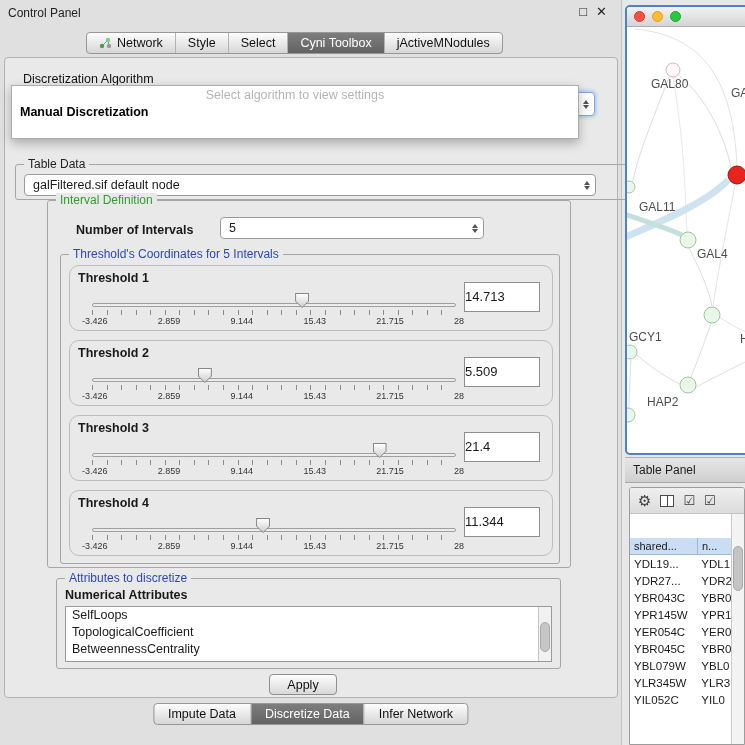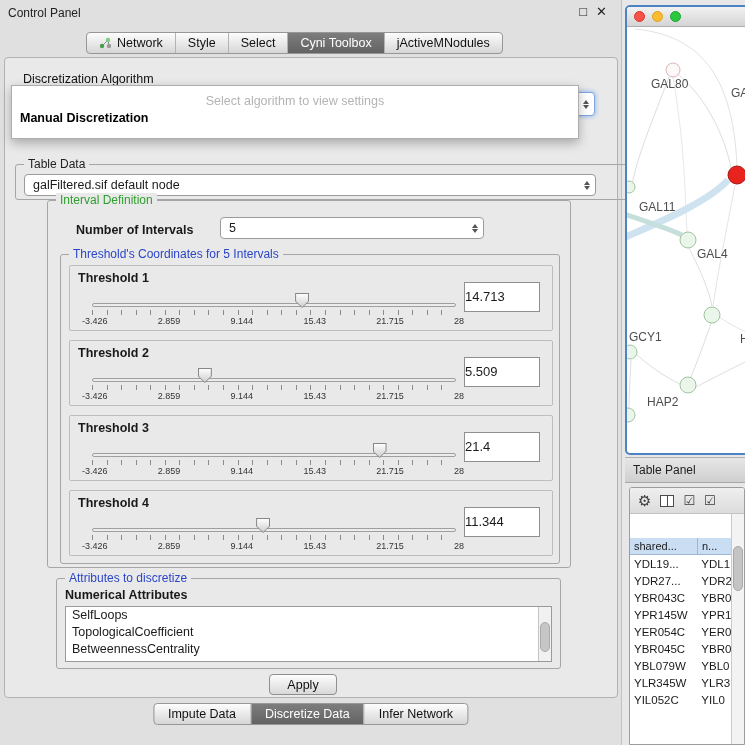--- a/index.html
+++ b/index.html
@@ -22,39 +22,39 @@
 
   .disc-label{position:absolute;left:18px;top:14px;font-size:12.5px;color:#111}
 
   .combo{position:absolute;background:#fff;border:1px solid #9b9b9b;border-radius:4px;display:flex;align-items:center;font-size:12.5px}
   .combo-text{padding-left:8px;white-space:nowrap;overflow:hidden}
   .combo-stepper{margin-left:auto;width:17px;display:flex;flex-direction:column;align-items:center;justify-content:center;gap:1px}
   .tri-up{width:0;height:0;border-left:3.5px solid transparent;border-right:3.5px solid transparent;border-bottom:4.5px solid #555}
   .tri-down{width:0;height:0;border-left:3.5px solid transparent;border-right:3.5px solid transparent;border-top:4.5px solid #555}
 
   .algo-combo{left:18px;top:34px;width:572px;height:24px;border-color:#7fa6dd;box-shadow:0 0 4px 1px #9cc0ec}
-  .algo-popup{position:absolute;left:6px;top:27px;width:568px;height:54px;background:#fff;border:1px solid #adadad;box-shadow:0 4px 10px rgba(0,0,0,.28);z-index:5;padding-top:8px}
+  .algo-popup{position:absolute;left:6px;top:27px;width:568px;height:54px;background:#fff;border:1px solid #adadad;box-shadow:0 4px 10px rgba(0,0,0,.28);z-index:5;padding-top:2px}
   .popup-placeholder{text-align:center;color:#b4b4b4;font-size:12.5px;height:16px;line-height:15px}
   .popup-option{font-size:12.5px;height:17px;line-height:16px;padding-left:8px;color:#000}
   .popup-option.bold{font-weight:bold}
 
   .group{position:absolute;border:1px solid #a6a6a6;border-radius:3px}
   .group-label{position:absolute;top:-8px;left:8px;background:#e9e9e9;padding:0 4px;font-size:12px;color:#222;white-space:nowrap}
   .group-label.green-label{color:#2f9e2f}
   .group-label.blue-label{color:#2b45c8}
 
   .table-data-group{left:10px;top:106px;width:656px;height:36px}
   .table-data-combo{left:8px;top:9px;width:572px;height:22px}
 
   .interval-group{left:42px;top:142px;width:524px;height:368px}
   .intervals-label{position:absolute;left:28px;top:22px;font-weight:bold;font-size:12.5px}
   .num-combo{left:172px;top:16px;width:264px;height:22px}
 
   .thresholds-group{left:12px;top:53px;width:500px;height:310px}
-  .threshold-box{position:absolute;left:8px;width:484px;height:66px;border:1px solid #bdbdbd;border-radius:2px}
+  .threshold-box{position:absolute;left:8px;width:484px;height:66px;border:1px solid #bdbdbd;border-radius:10px}
   .t-label{position:absolute;left:8px;top:5px;font-weight:bold;font-size:12.5px}
   .slider{position:absolute;left:22px;top:24px;width:364px;height:40px}
   .track{position:absolute;left:0;right:0;top:13px;height:4px;background:#ececec;border:1px solid #9f9f9f;border-radius:2px}
   .thumb{position:absolute;top:3px;width:14px;height:15px;clip-path:polygon(0 0,100% 0,100% 55%,50% 100%,0 55%);background:#878787;z-index:2}
   .thumb::after{content:"";position:absolute;left:1px;top:1px;right:1px;bottom:1px;clip-path:polygon(0 0,100% 0,100% 55%,50% 100%,0 55%);background:linear-gradient(#fdfdfd,#cfcfcf)}
   .ticks{position:absolute;left:0;right:0;top:20px;height:5px;background:repeating-linear-gradient(90deg,#8a8a8a 0,#8a8a8a 1px,transparent 1px,transparent 4%)}
   .tick-labels{position:absolute;left:-10px;right:-8px;top:26px;display:flex;justify-content:space-between;font-size:9px;color:#333}
   .value-box{position:absolute;right:12px;top:16px;width:76px;height:30px;background:#fff;border:1px solid #8f8f8f;font-size:13px;text-align:left;line-height:28px;padding-right:6px}
 
   .attrs-group{left:51px;top:520px;width:505px;height:91px}

